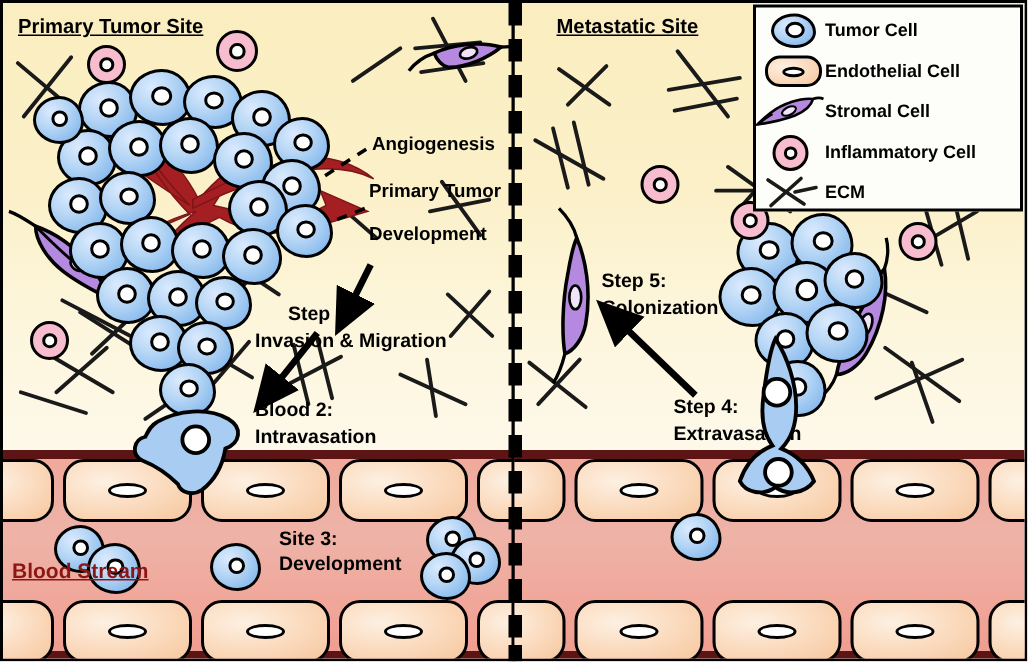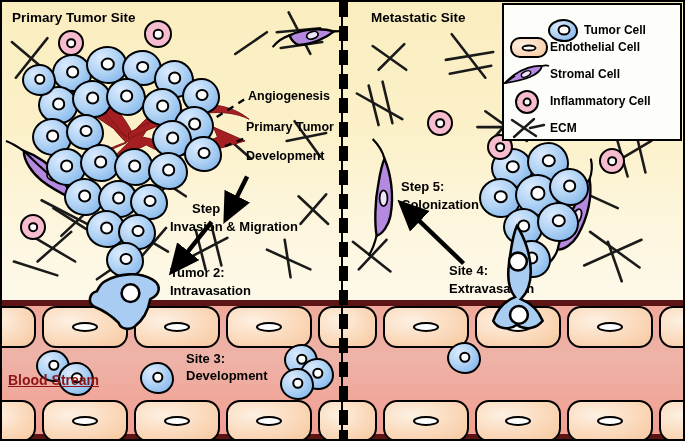--- a/index.html
+++ b/index.html
@@ -125,21 +125,21 @@
     pointer-events: none;
   }
 
   .label {
     position: absolute;
     font-weight: bold;
     color: #000;
     line-height: 1.12;
     white-space: pre;
   }
-  .panel-title { font-size: 13.5px; }
+  .panel-title { font-size: 13.5px; text-decoration: underline; }
   .step-label  { font-size: 13px; }
   .anno-label  { font-size: 12.5px; }
   .blood-label {
     position: absolute;
     font-size: 14px;
     font-weight: bold;
     color: #8c1616;
     white-space: pre;
   }
 
@@ -364,21 +364,21 @@
     <div class="label panel-title" style="left:10px; top:8px;">Primary Tumor Site</div>
 
     <div class="label anno-label" style="left:246px; top:87px;">Angiogenesis</div>
 
     <div class="label anno-label" style="left:244px; top:118px;">Primary Tumor</div>
     <div class="label anno-label" style="left:244px; top:147px;">Development</div>
 
     <div class="label step-label" style="left:190px; top:200px;">Step 1:</div>
     <div class="label step-label" style="left:168px; top:218px;">Invasion &amp; Migration</div>
 
-    <div class="label step-label" style="left:168px; top:264px;">Tumor 2:</div>
+    <div class="label step-label" style="left:168px; top:264px;">Blood 2:</div>
     <div class="label step-label" style="left:168px; top:282px;">Intravasation</div>
 
     <div class="label step-label" style="left:184px; top:350px; z-index:20;">Site 3:</div>
     <div class="label step-label" style="left:184px; top:367px; z-index:20;">Development</div>
 
     <div class="vessel">
       <div class="vessel-top-band"></div>
       <div class="vessel-bottom-band"></div>
 
       <div class="endo" style="left:-24px; top:6px;  width:58px; height:42px;"></div>
@@ -527,21 +527,21 @@
       </div>
     <div class="inflam" style="left:256px; top:146px; width:26px; height:26px;">
         <div class="inflam-nuc"></div>
       </div>
 
     <div class="label panel-title" style="left:28px; top:8px;">Metastatic Site</div>
 
     <div class="label step-label" style="left:58px; top:178px;">Step 5:</div>
     <div class="label step-label" style="left:58px; top:196px;">Colonization</div>
 
-    <div class="label step-label" style="left:106px; top:262px;">Site 4:</div>
+    <div class="label step-label" style="left:106px; top:262px;">Step 4:</div>
     <div class="label step-label" style="left:106px; top:280px;">Extravasation</div>
 
     <div class="vessel">
       <div class="vessel-top-band"></div>
       <div class="vessel-bottom-band"></div>
 
       <div class="endo" style="left:-24px; top:6px;  width:58px; height:42px;"></div>
       <div class="endo" style="left:40px;  top:6px;  width:86px; height:42px;">
           <div class="endo-nuc"></div>
         </div>
@@ -597,21 +597,21 @@
     <div class="dash" style="top:314px;"></div>
     <div class="dash" style="top:338px;"></div>
     <div class="dash" style="top:362px;"></div>
     <div class="dash" style="top:386px;"></div>
     <div class="dash" style="top:410px;"></div>
     <div class="dash" style="top:430px; height:11px;"></div>
   </div>
 
   <div id="legend">
 
-    <div class="legend-row" style="top:12px;justify-content:center;">
+    <div class="legend-row" style="top:2px;">
       <div class="legend-icon">
         <div class="tumor" style="left:10px; top:2px; width:30px; height:23px;">
           <div class="tumor-nuc" style="width:13px;height:11px;"></div>
         </div>
       </div>
       <span class="legend-text">Tumor Cell</span>
     </div>
 
     <div class="legend-row" style="top:56px;">
       <div class="legend-icon">

